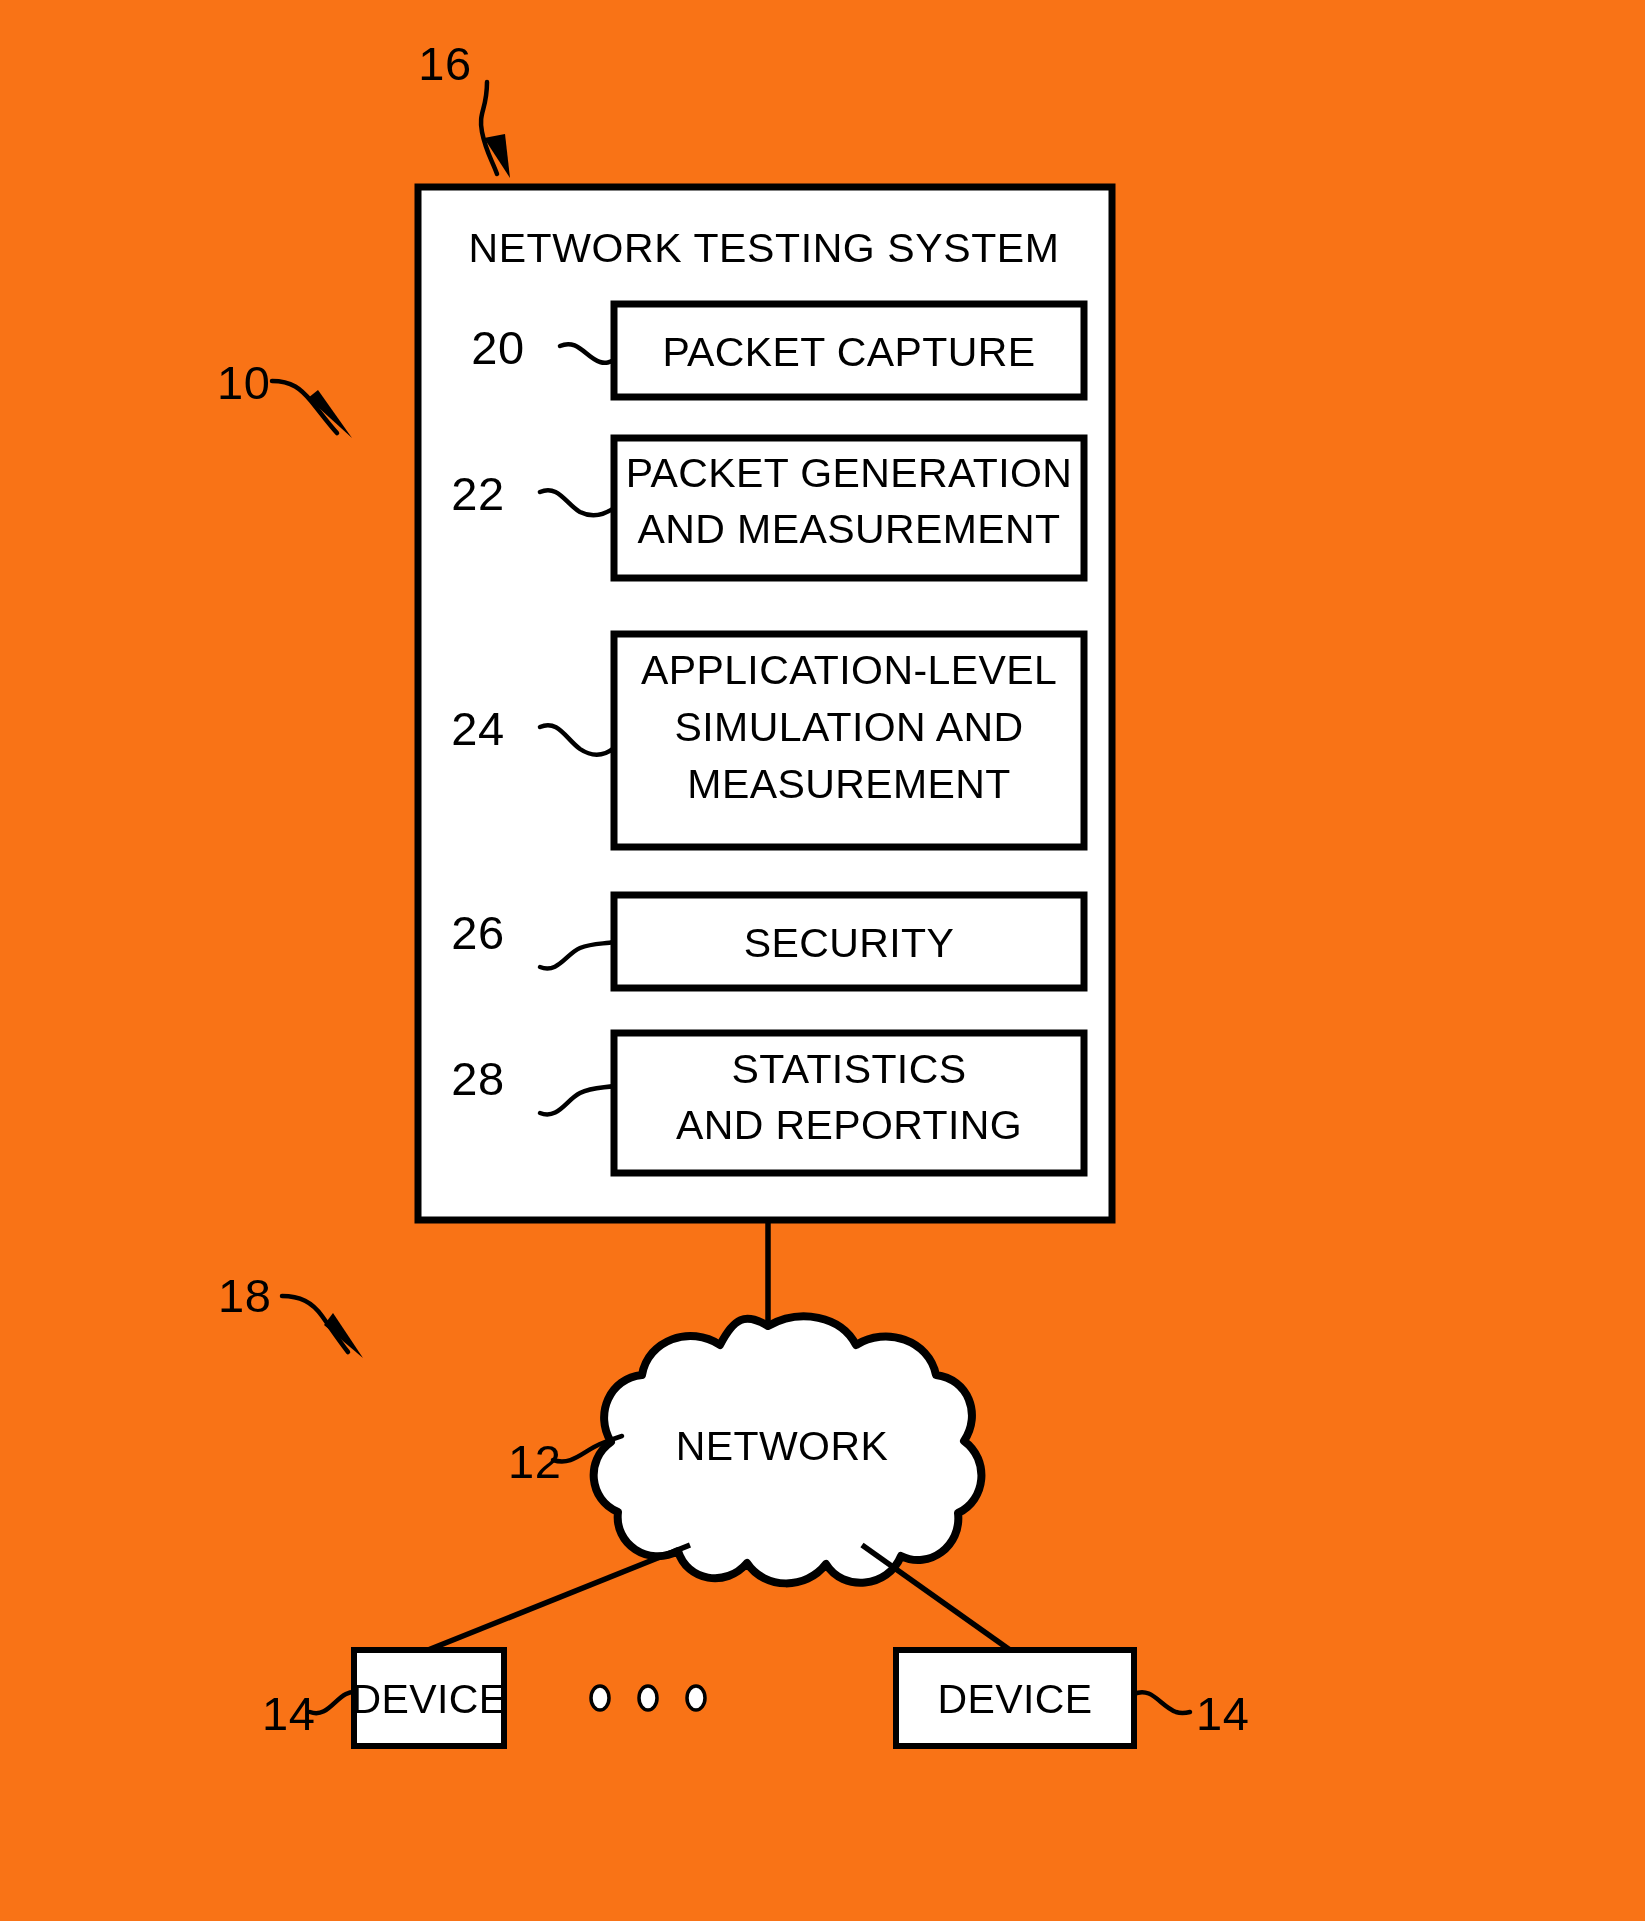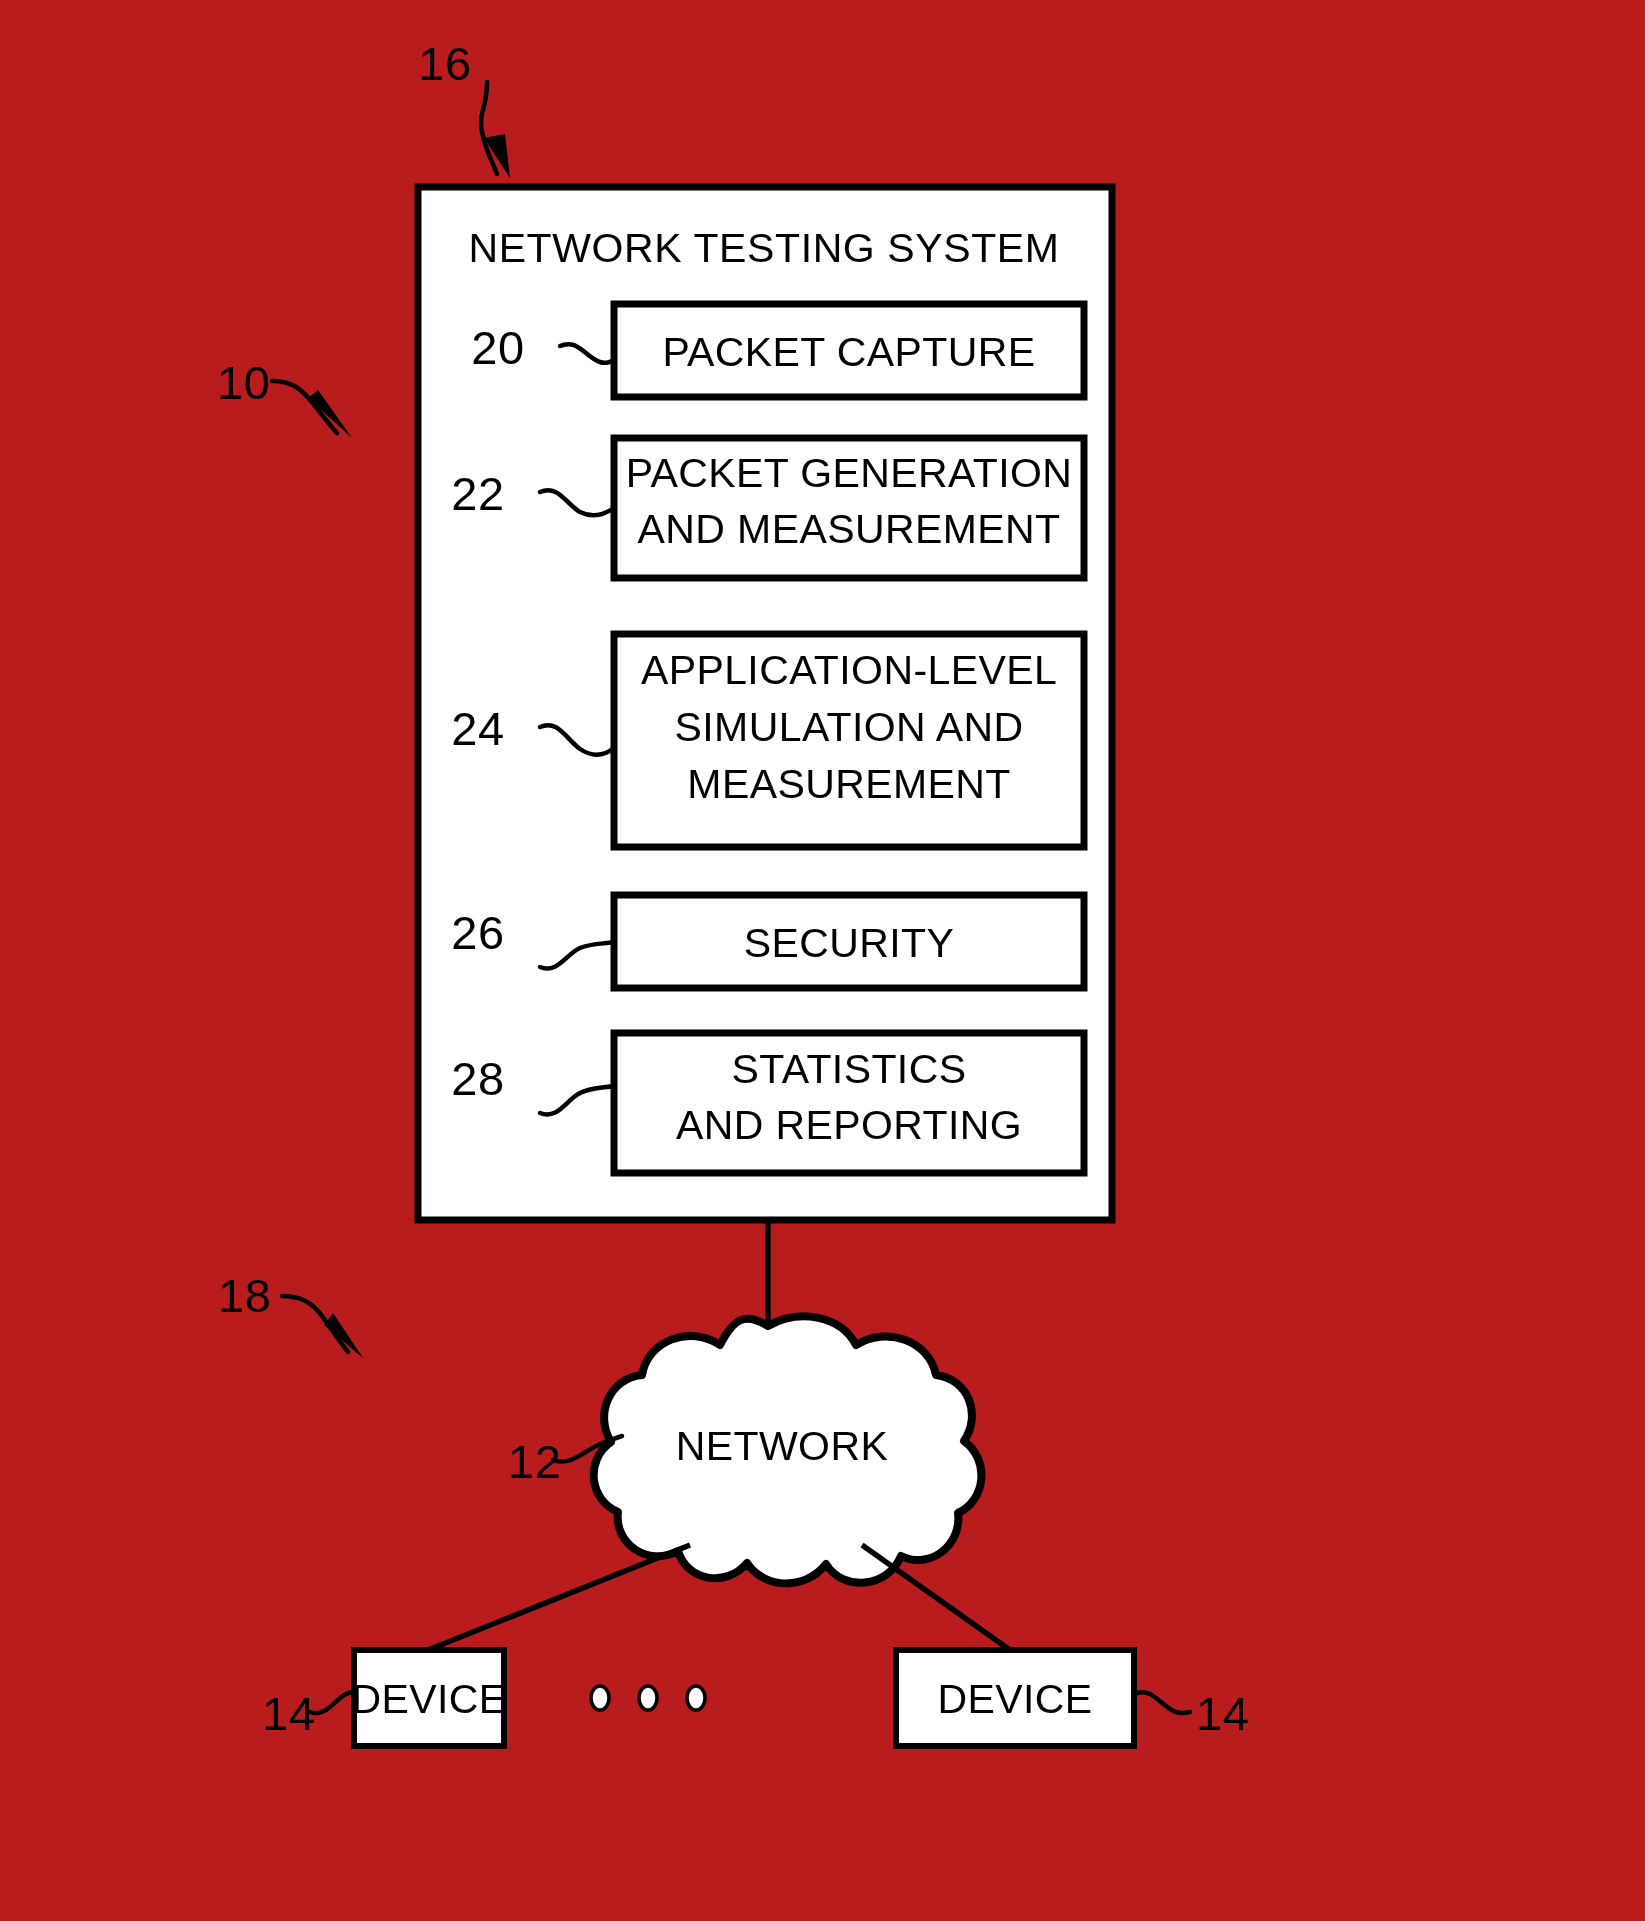--- a/index.html
+++ b/index.html
@@ -8,21 +8,21 @@
     padding: 0;
     background: #ffffff;
   }
   body {
     font-family: "Liberation Sans", sans-serif;
   }
   #figure-root {
     position: relative;
     width: 1645px;
     height: 1921px;
-    background: #b91c1c;
+    background: #f97316;
     overflow: hidden;
   }
   #figure-svg {
     position: absolute;
     inset: 0;
     width: 1645px;
     height: 1921px;
     display: block;
   }
   .box-outer {

